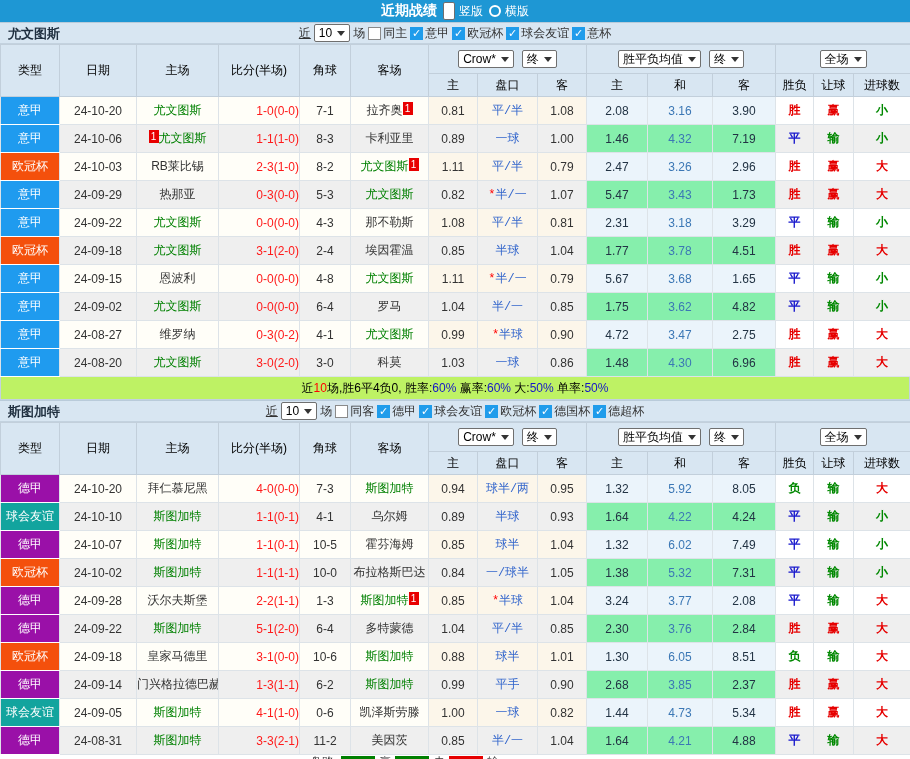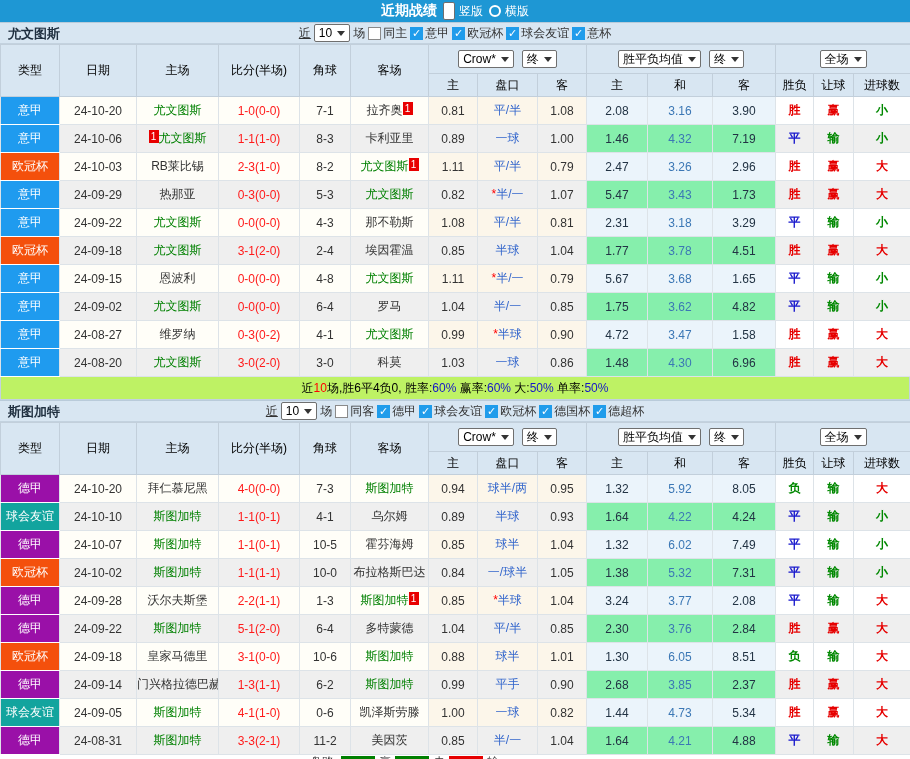--- a/index.html
+++ b/index.html
@@ -59,22 +59,22 @@
   tr.odd  td.c-plain { background:#fffef8; }
   tr.odd  td.c-crow  { background:#fcf6ea; }
   tr.odd  td.c-mean  { background:#ebf4fb; }
   tr.odd  td.c-res   { background:#ffffff; }
   tr.even td.c-plain { background:#efefef; }
   tr.even td.c-crow  { background:#efefef; }
   tr.even td.c-mean  { background:#86efac; }
   tr.even td.c-res   { background:#efefef; }
 
   .tg { color:#008000; }           
-  td.c-score { color:#ff1a1a; }
-  td.c-hand { color:#3366cc; }
+  td.c-score { color:#ff1a1a;text-align:right; }
+  td.c-hand { color:#3366cc;font-family:Liberation Mono, monospace; }
   td.c-mean.mid { color:#3b77b5; }
   td.c-mean { color:#223344; }
   .star { color:#ff0000; }
   .rc { display:inline-block; background:#e80000; color:#fff; width:10px;
         height:13px; line-height:13px; font-size:10px; text-align:center;
         vertical-align:2px; }
   td.c-res { font-weight:bold; }
   .r { color:#e60000; } .g { color:#008800; } .b { color:#1414cc; }
 
   
@@ -346,21 +346,21 @@
       <td class="c-plain">24-08-27</td>
       <td class="c-plain"><span class="">维罗纳</span></td>
       <td class="c-plain c-score">0-3(0-2)</td>
       <td class="c-plain">4-1</td>
       <td class="c-plain"><span class="tg">尤文图斯</span></td>
       <td class="c-crow">0.99</td>
       <td class="c-crow c-hand"><span class="star">*</span>半球</td>
       <td class="c-crow">0.90</td>
       <td class="c-mean">4.72</td>
       <td class="c-mean mid">3.47</td>
-      <td class="c-mean">1.58</td>
+      <td class="c-mean">2.75</td>
       <td class="c-res"><span class="r">胜</span></td>
       <td class="c-res"><span class="r">赢</span></td>
       <td class="c-res"><span class="r">大</span></td>
     </tr>
         <tr class="even">
       <td class="c-type" style="background:#1f9bef">意甲</td>
       <td class="c-plain">24-08-20</td>
       <td class="c-plain"><span class="tg">尤文图斯</span></td>
       <td class="c-plain c-score">3-0(2-0)</td>
       <td class="c-plain">3-0</td>

